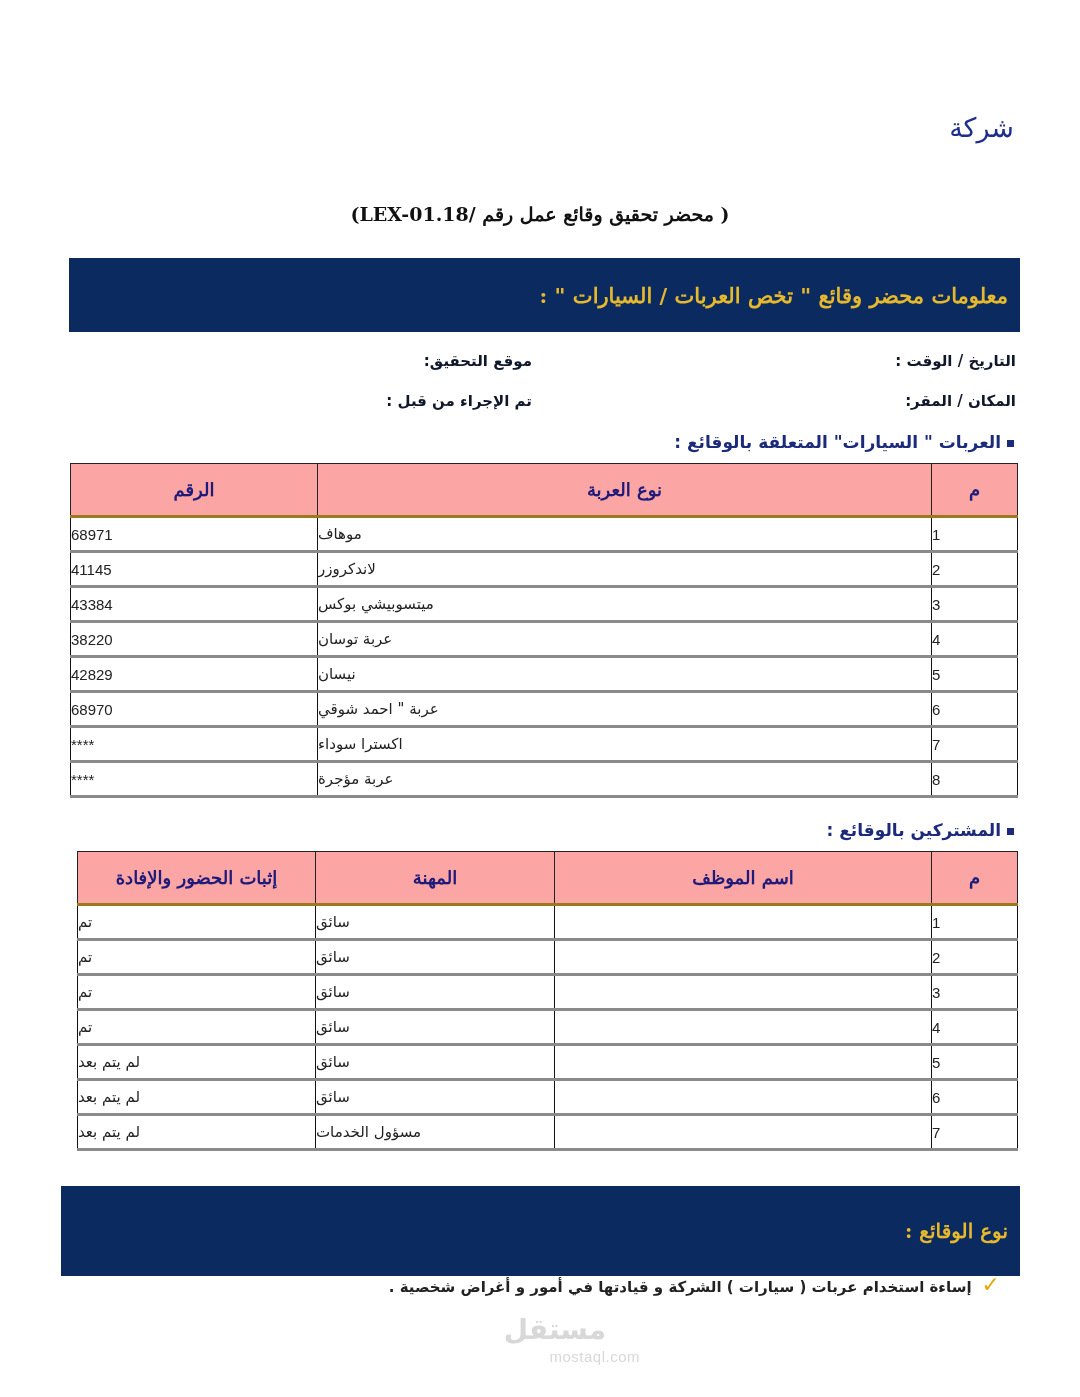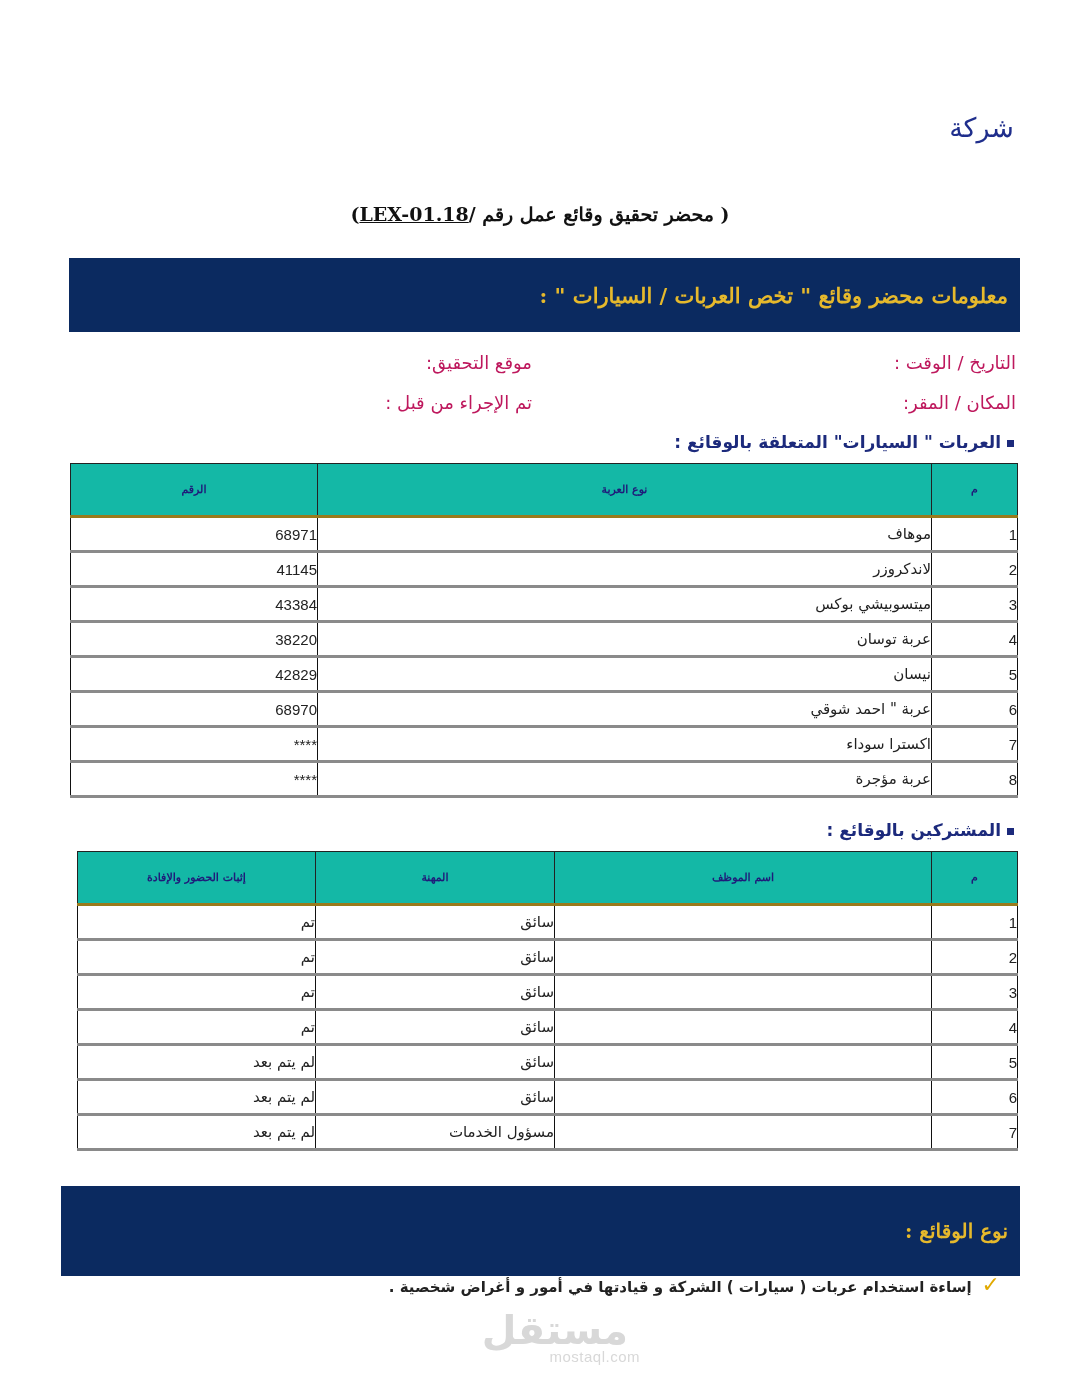--- a/index.html
+++ b/index.html
@@ -8,58 +8,58 @@
       font-family: "DejaVu Sans", sans-serif; color: #111;
     }
     .abs { position: absolute; }
     .company {
       right: 66px; top: 112px; font-family: "DejaVu Serif", serif; font-size: 27px; color: #1f2e8c; direction: rtl;
     }
     .doc-title {
       left: 0; right: 0; top: 203px; text-align: center; font-family: "DejaVu Serif", serif; font-weight: bold;
       font-size: 19px; color: #111; direction: rtl;
     }
-    .doc-title .code { text-decoration: underline; }
+    .doc-title .code { }
     .band {
       background: #0b2a60; color: #e6b92c; direction: rtl; font-family: "DejaVu Serif", serif; font-weight: bold;
       display: flex; align-items: center; padding-right: 12px; box-sizing: border-box;
     }
     .band1 { left: 69px; top: 258px; width: 951px; height: 74px; font-size: 21px; }
     .band2 { left: 61px; top: 1186px; width: 959px; height: 90px; font-size: 20px; }
     .info-label {
-      font-size: 18px; font-weight: normal; color: #be185d; direction: rtl; white-space: nowrap;
+      font-size: 15px; font-weight: bold; color: #0f172a; direction: rtl; white-space: nowrap;
     }
     .section-head {
       font-size: 17px; font-weight: bold; color: #1c2a7c; direction: rtl; white-space: nowrap;
     }
     .section-head .bullet { display: inline-block; width: 7px; height: 7px; background: #1c2a7c; margin-left: 6px; vertical-align: middle; }
     table { border-collapse: collapse; direction: rtl; table-layout: fixed; }
     th {
-      background: #14b8a6; color: #1f1b7a; font-family: "DejaVu Serif", serif; font-weight: bold; font-size: 11px;
+      background: #fca5a5; color: #1f1b7a; font-family: "DejaVu Serif", serif; font-weight: bold; font-size: 18px;
       border: 1px solid #222; border-bottom: 3px solid #9a7a1c;
     }
     td {
       border-left: 1px solid #111; border-right: 1px solid #111; border-bottom: 3px solid #8a8a8a;
-      text-align: right; font-size: 15px; color: #222; padding: 0;
+      text-align: left; font-size: 15px; color: #222; padding: 0;
     }
     .t1 { left: 70px; top: 463px; width: 947px; }
     .t1 th { height: 49px; }
     .t1 td { height: 32px; }
     .t2 { left: 77px; top: 851px; width: 940px; }
     .t2 th { height: 49px; }
     .t2 td { height: 32px; }
     .num { font-family: "Liberation Sans", sans-serif; }
     .check-row {
       right: 80px; top: 1272px; direction: rtl; font-size: 15px; font-weight: bold; color: #222; white-space: nowrap;
     }
     .check-row .check { color: #e1a900; font-size: 22px; margin-left: 10px; font-weight: bold; }
     .watermark {
       left: 470px; top: 1312px; width: 170px; text-align: center; color: #d8d8d8;
     }
-    .watermark .ar { font-size: 40px; font-weight: bold; line-height: 36px; direction: rtl; }
+    .watermark .ar { font-size: 28px; font-weight: bold; line-height: 36px; direction: rtl; }
     .watermark .en { font-family: "Liberation Sans", sans-serif; font-size: 15px; letter-spacing: 0.5px; text-align: right; }
   </style>
 </head>
 <body>
 
 <div class="abs company">شركة</div>
 
 <div class="abs doc-title">
   <span>( محضر تحقيق وقائع عمل رقم /</span><span class="code">LEX-01.18</span><span>)</span>
 </div>

